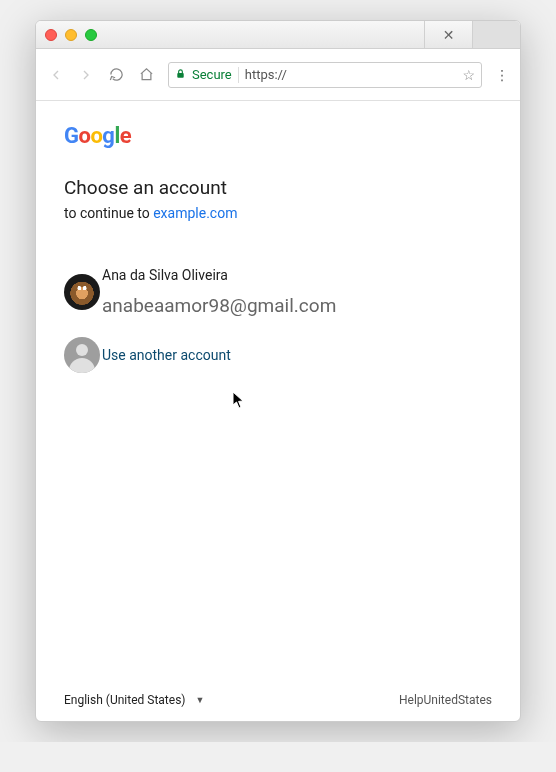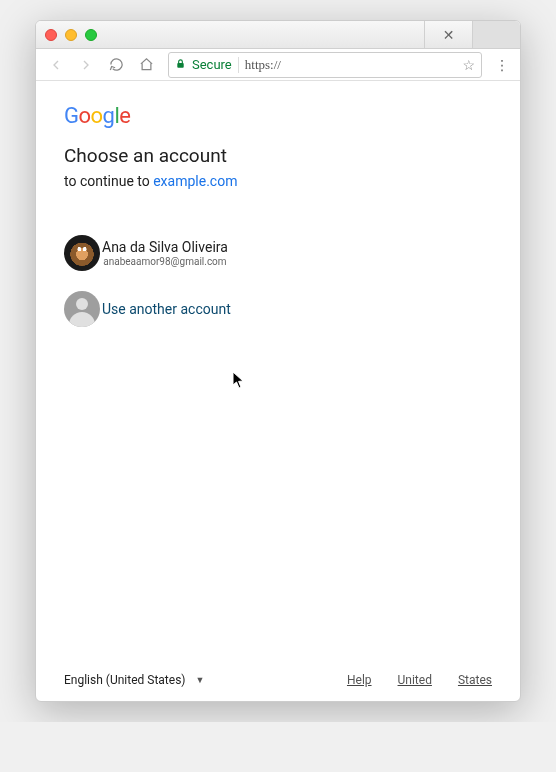--- a/index.html
+++ b/index.html
@@ -41,21 +41,21 @@
       display: flex;
       align-items: center;
     }
     .tab-close-region {
       width: 48px; height: 100%; display:flex; align-items:center; justify-content:center;
       border-left: 1px solid #d0d0d0;
     }
     .tab-plus { width: 48px; height: 100%; background:#e0e0e0; border-left:1px solid #d0d0d0;}
     .tab-close-x { font-size: 14px; color:#666; }
     .toolbar {
-      height: 32px;
+      height: 52px;
       background: #fff;
       border-bottom: 1px solid #e0e0e0;
       display: flex;
       align-items: center;
       padding: 0 6px;
       gap: 2px;
     }
     .nav-btn {
       width: 28px; height: 28px;
       display:flex; align-items:center; justify-content:center;
@@ -70,34 +70,34 @@
       margin: 0 6px;
       display:flex;
       align-items:center;
       padding: 0 6px;
       gap:6px;
       font-size:13px;
     }
     .lock { color:#0a8038; font-size:11px; }
     .secure-label { color:#0a8038; font-size:13px; }
     .sep { width:1px; height:16px; background:#ddd; }
-    .url-prefix { color:#555;font-family:Liberation Serif, serif; }
+    .url-prefix { color:#555; }
     .star { margin-left:auto; color:#888; font-size:14px; }
     .menu-dots { width:24px; text-align:center; color:#666; font-size:14px; letter-spacing:0; }
     .content {
       padding: 22px 28px 0 28px;
       min-height: 620px;
       display:flex;
       flex-direction:column;
     }
     .google-logo {
       font-size: 22px;
-      font-weight: 400;
+      font-weight: 700;
       letter-spacing: -0.5px;
-      margin-bottom: 16px;
+      margin-bottom: 28px;
     }
     .google-logo span:nth-child(1){color:#4285F4;}
     .google-logo span:nth-child(2){color:#EA4335;}
     .google-logo span:nth-child(3){color:#FBBC05;}
     .google-logo span:nth-child(4){color:#4285F4;}
     .google-logo span:nth-child(5){color:#34A853;}
     .google-logo span:nth-child(6){color:#EA4335;}
     .heading {
       font-size: 19px;
       font-weight: 400;
@@ -144,21 +144,21 @@
     }
     .avatar-generic::after {
       content:'';
       position:absolute;
       bottom:0; left:50%; transform:translateX(-50%);
       width:26px; height:15px;
       border-radius: 13px 13px 0 0;
       background:#e0e0e0;
     }
     .acct-text .name { font-size:14px; color:#212121; }
-    .acct-text .email { font-size:10px; color:#666; margin-top:1px;text-align:center;}
+    .acct-text .email { font-size:19px; color:#666; margin-top:11px;}
     .use-another .name { font-size:14px; color:#0c4a6e; }
     .spacer { flex:1; }
     .cursor {
       position:absolute;
       font-size:16px;
       color:#000;
       pointer-events:none;
     }
     .content { position:relative; }
     .footer {
@@ -168,22 +168,20 @@
       font-size:12px;
       color:#444;
     }
     .lang-sel {
       display:flex; align-items:center; gap:10px;
       cursor:pointer; color:#222;
     }
     .footer-links {
       margin-left:auto;
       display:flex;
-      gap:26px;
-      text-decoration:underline;
     }
     .footer-links span { color:#555; cursor:pointer; }
     .chev { font-size:9px; color:#555; }
   </style>
 </head>
 <body>
 
 <div class="window">
   <div class="titlebar">
     <div class="traffic-lights">

